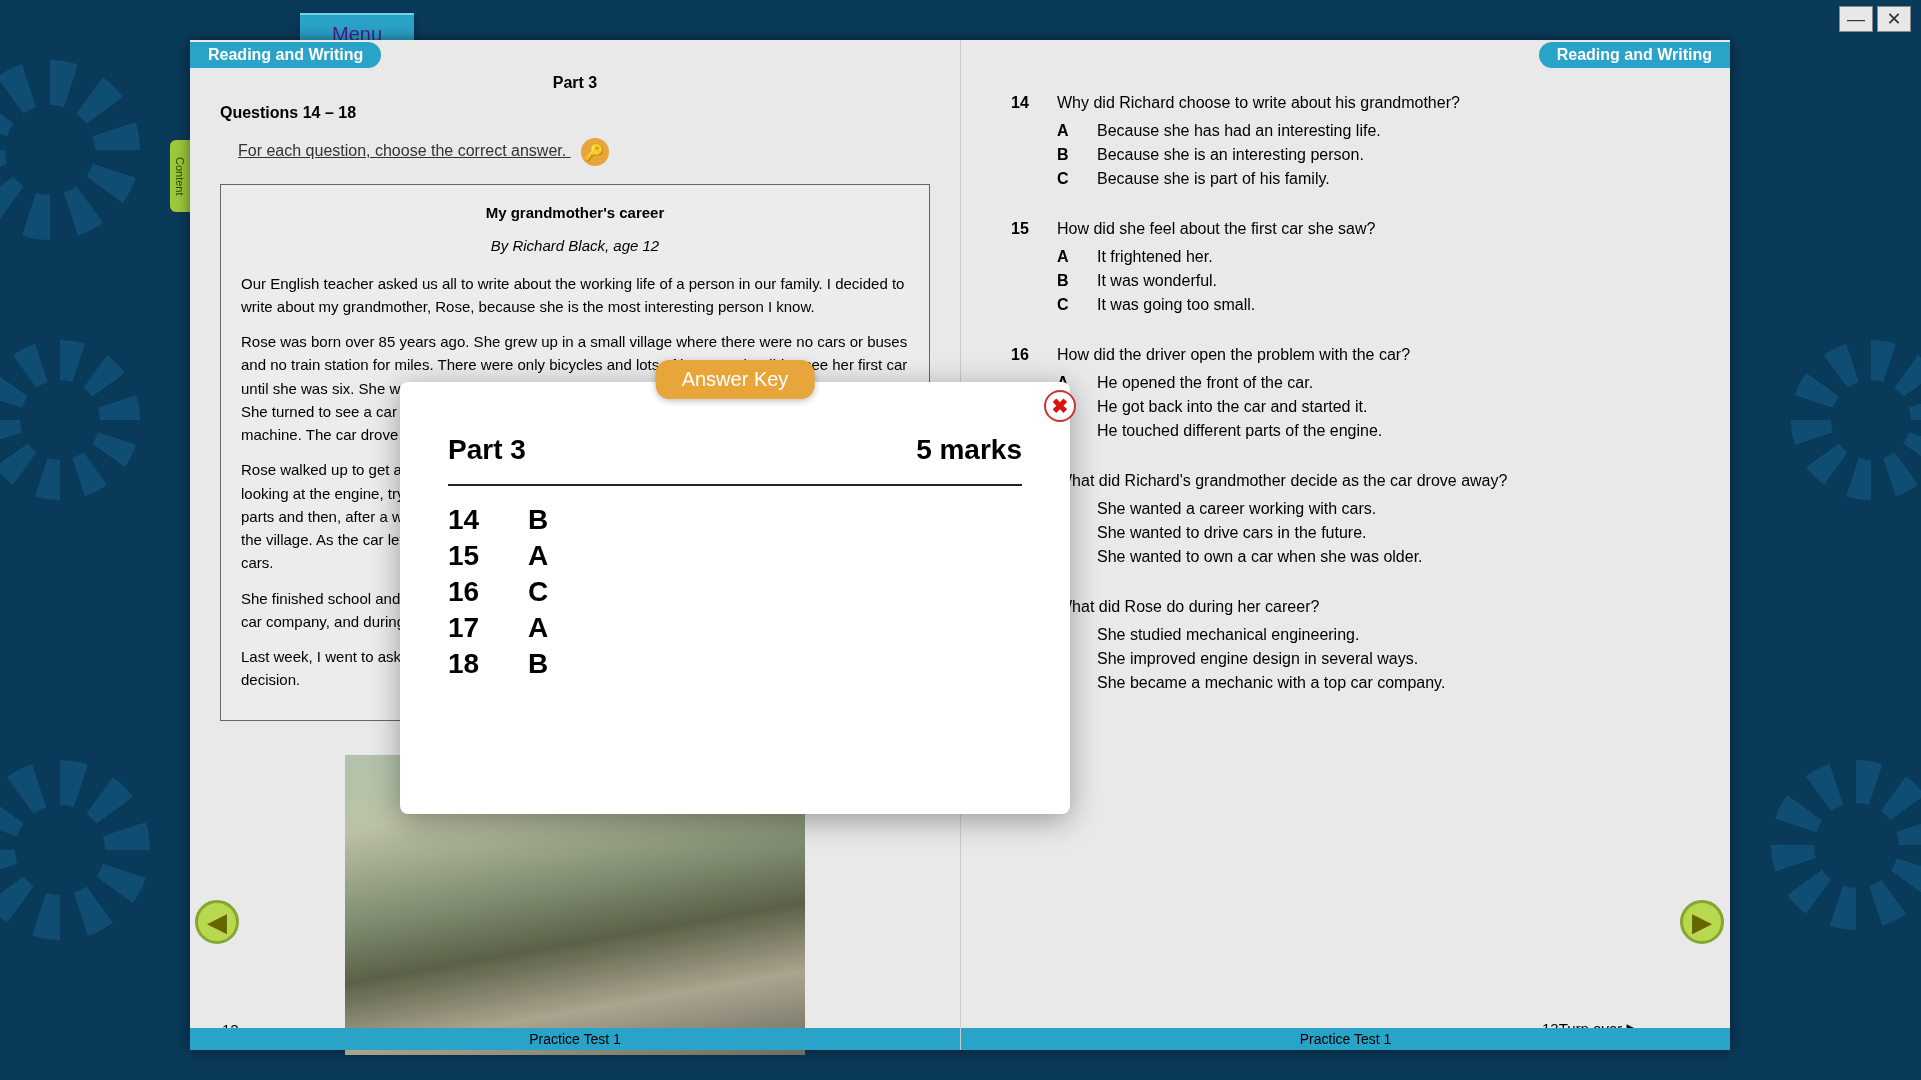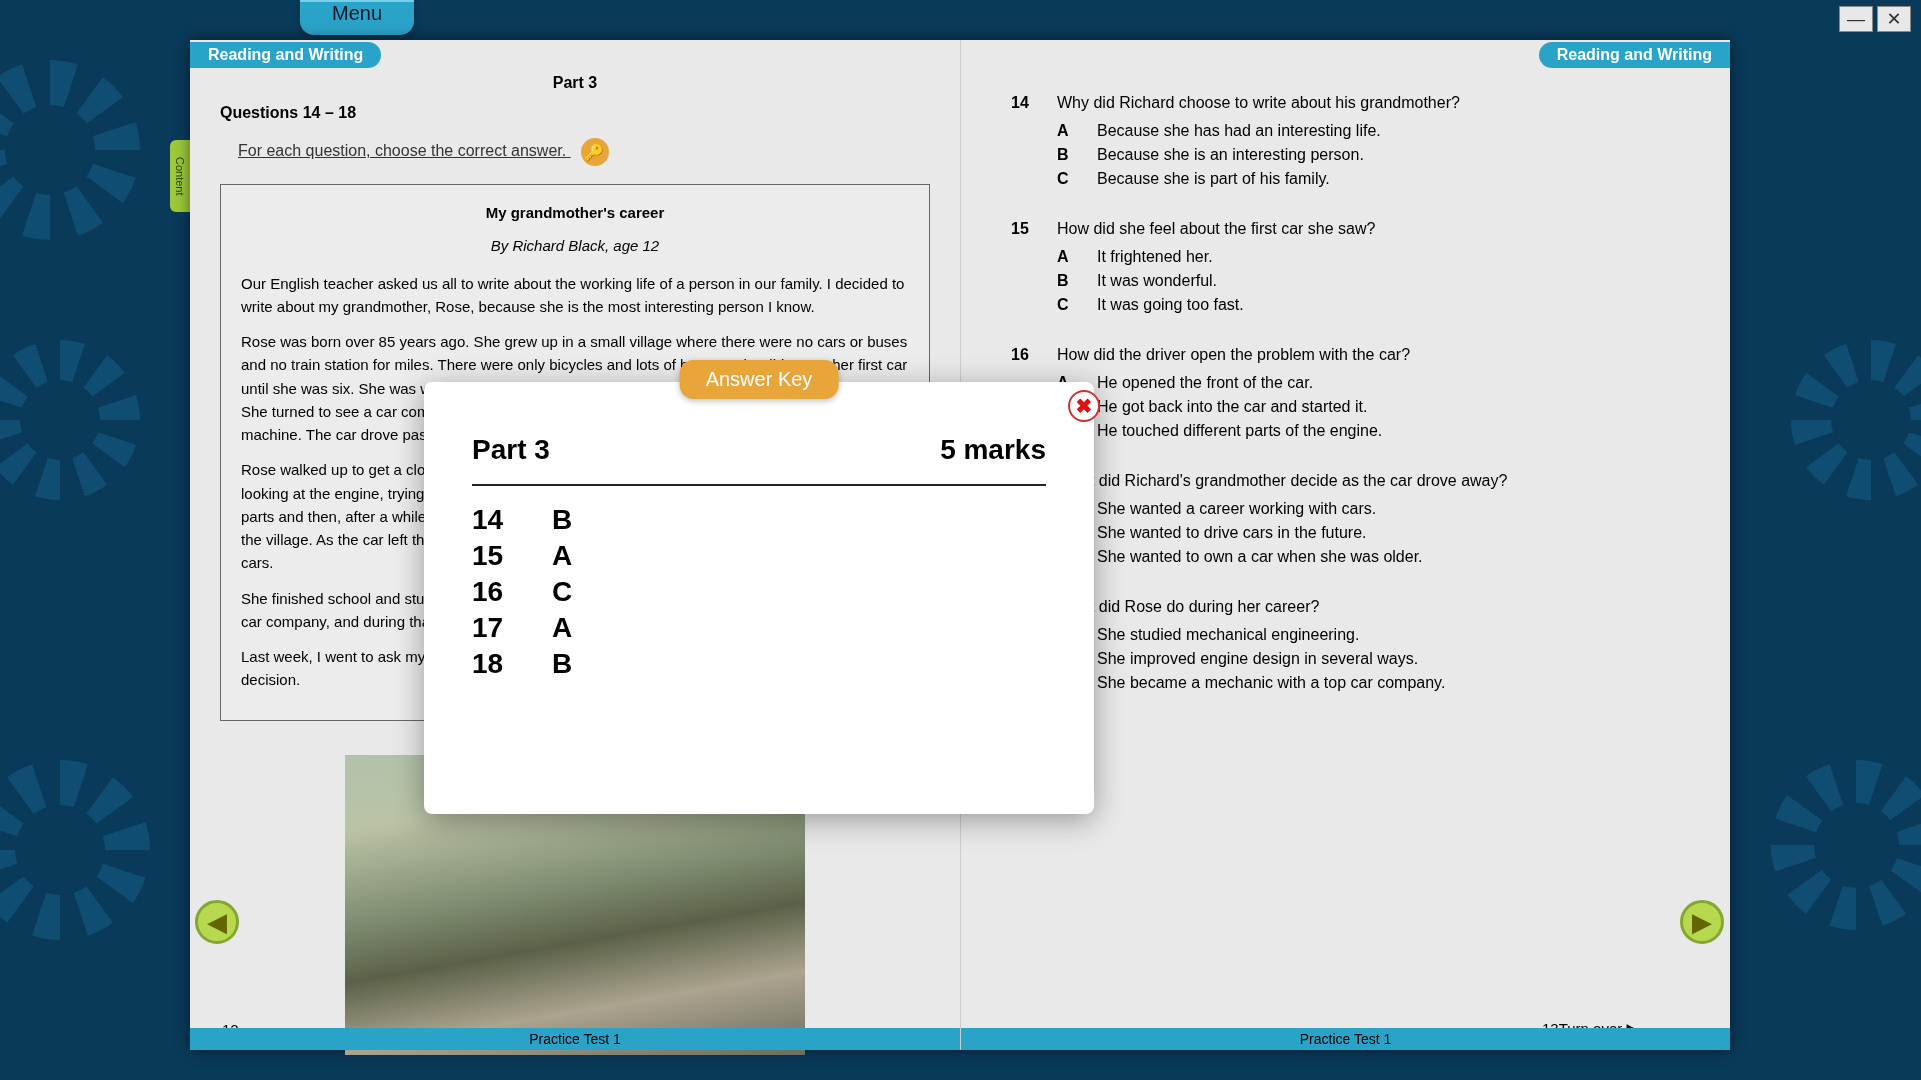--- a/index.html
+++ b/index.html
@@ -43,24 +43,24 @@
     background:#e8e8e8;
     border:1px solid #888;
     display:flex; align-items:center; justify-content:center;
     font-size:18px; color:#333;
     cursor:pointer;
   }
 
   
   .menu-tab{
     position:absolute;
-    top:0; left:300px;
+    top:13px; left:300px;
     background:#2aa3c9;
-    color:#0f172a;
-    padding:0 32px 10px;
+    color:#4c1d95;
+    padding:8px 32px 10px;
     border-radius:0 0 14px 14px;
     font-size:20px;
     box-shadow:0 3px 6px rgba(0,0,0,0.3);
     border-top:2px solid #77d0e8;
     cursor:pointer;
   }
 
   
   .book{
     position:absolute;
@@ -181,21 +181,21 @@
     cursor:pointer;
     line-height:20px;
   }
 
   
   .overlay{
     position:absolute; top:0; left:0; width:100%; height:100%;
   }
   .popup{
     position:absolute;
-    top:382px; left:424px;
+    top:382px; left:400px;
     width:670px; height:432px;
     background:#fff;
     border-radius:8px;
     box-shadow:0 6px 30px rgba(0,0,0,0.35);
     padding:52px 48px 32px;
   }
   .popup-tab{
     position:absolute;
     top:-22px; left:50%; transform:translateX(-50%);
     background:#e8a53a;
@@ -298,21 +298,21 @@
             <div class="opt">
               <div class="lab">A</div>
               <div>It frightened her.</div>
             </div>
             <div class="opt">
               <div class="lab">B</div>
               <div>It was wonderful.</div>
             </div>
             <div class="opt">
               <div class="lab">C</div>
-              <div>It was going too fast.</div>
+              <div>It was going too small.</div>
             </div>
           </div>
         </div>
         <div class="q-block">
           <div class="q-num">16</div>
           <div class="q-body">
             <div class="stem">How did the driver open the problem with the car?</div>
             <div class="opt">
               <div class="lab">A</div>
               <div>He opened the front of the car.</div>

